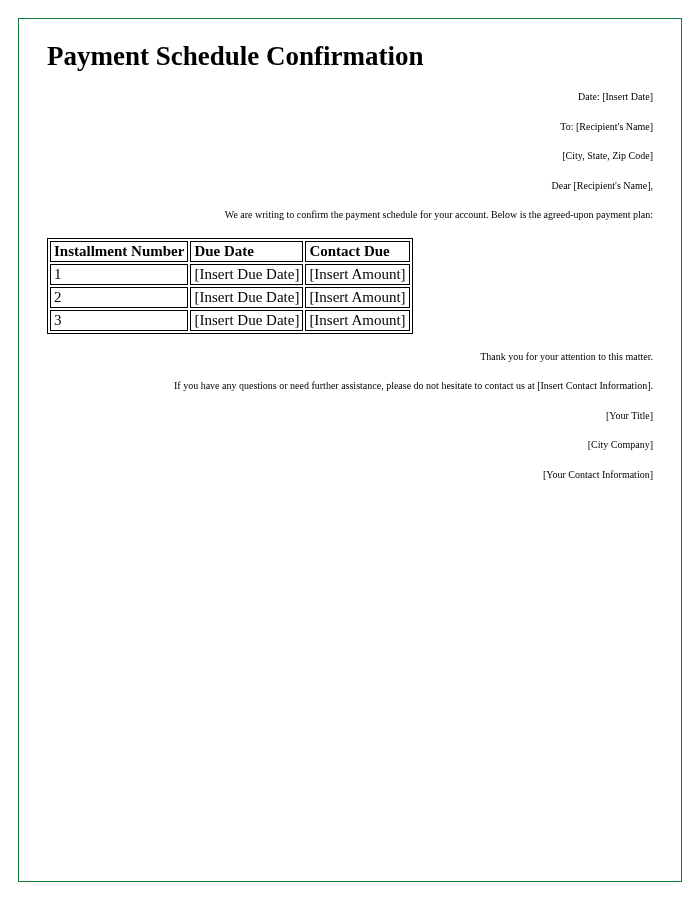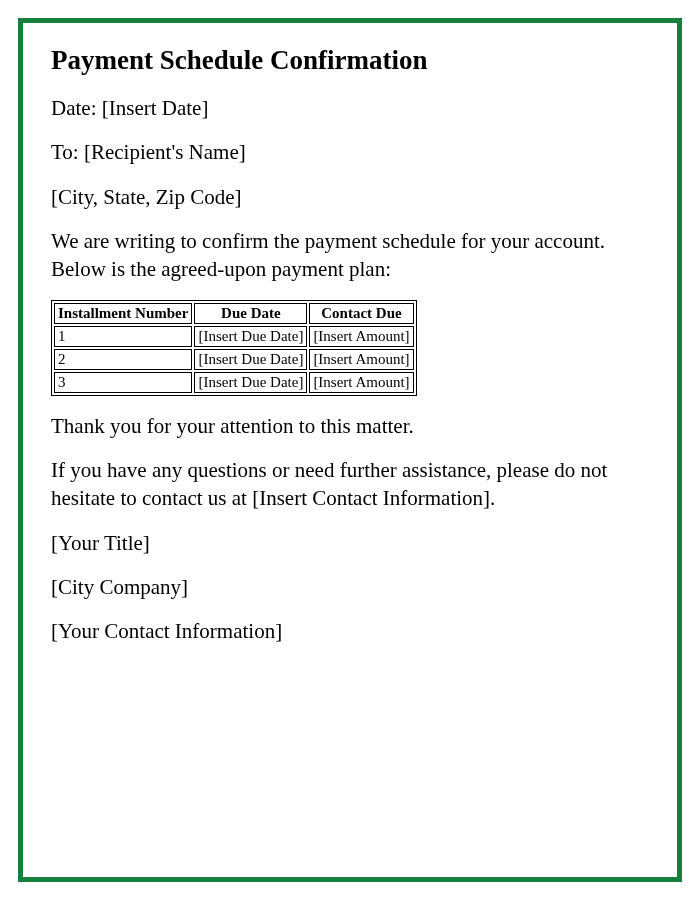--- a/index.html
+++ b/index.html
@@ -8,62 +8,63 @@
       box-sizing: border-box;
     }
     body {
       font-family: "Times New Roman", Times, serif;
       background: #fff;
       width: 700px;
       height: 900px;
       padding: 18px;
     }
     .document-frame {
-      border: 5px solid #15803d;
+      border: 1px solid #15803d;
       width: 100%;
       height: 100%;
       padding: 22px 28px;
     }
     h1 {
       font-size: 27px;
       font-weight: bold;
       margin-bottom: 18px;
     }
     p {
-      font-size: 21px;
+      font-size: 10px;
       margin-bottom: 16px;
       line-height: 1.35;
+      text-align: right;
     }
     table {
       border-collapse: separate;
       border-spacing: 2px;
       border: 1px solid #000;
       margin-bottom: 16px;
       font-size: 15px;
     }
     th, td {
       border: 1px solid #000;
       padding: 1px 3px;
       text-align: left;
     }
     th {
       font-weight: bold;
-      text-align: center;
     }
   </style>
 </head>
 <body>
 
 <div class="document-frame">
   <h1>Payment Schedule Confirmation</h1>
 
   <p>Date: [Insert Date]</p>
   <p>To: [Recipient's Name]</p>
   <p>[City, State, Zip Code]</p>
 
+  <p>Dear [Recipient's Name],</p>
   <p>We are writing to confirm the payment schedule for your account. Below is the agreed-upon payment plan:</p>
 
   <table>
     <thead>
       <tr>
         <th>Installment Number</th>
         <th>Due Date</th>
         <th>Contact Due</th>
       </tr>
     </thead>

